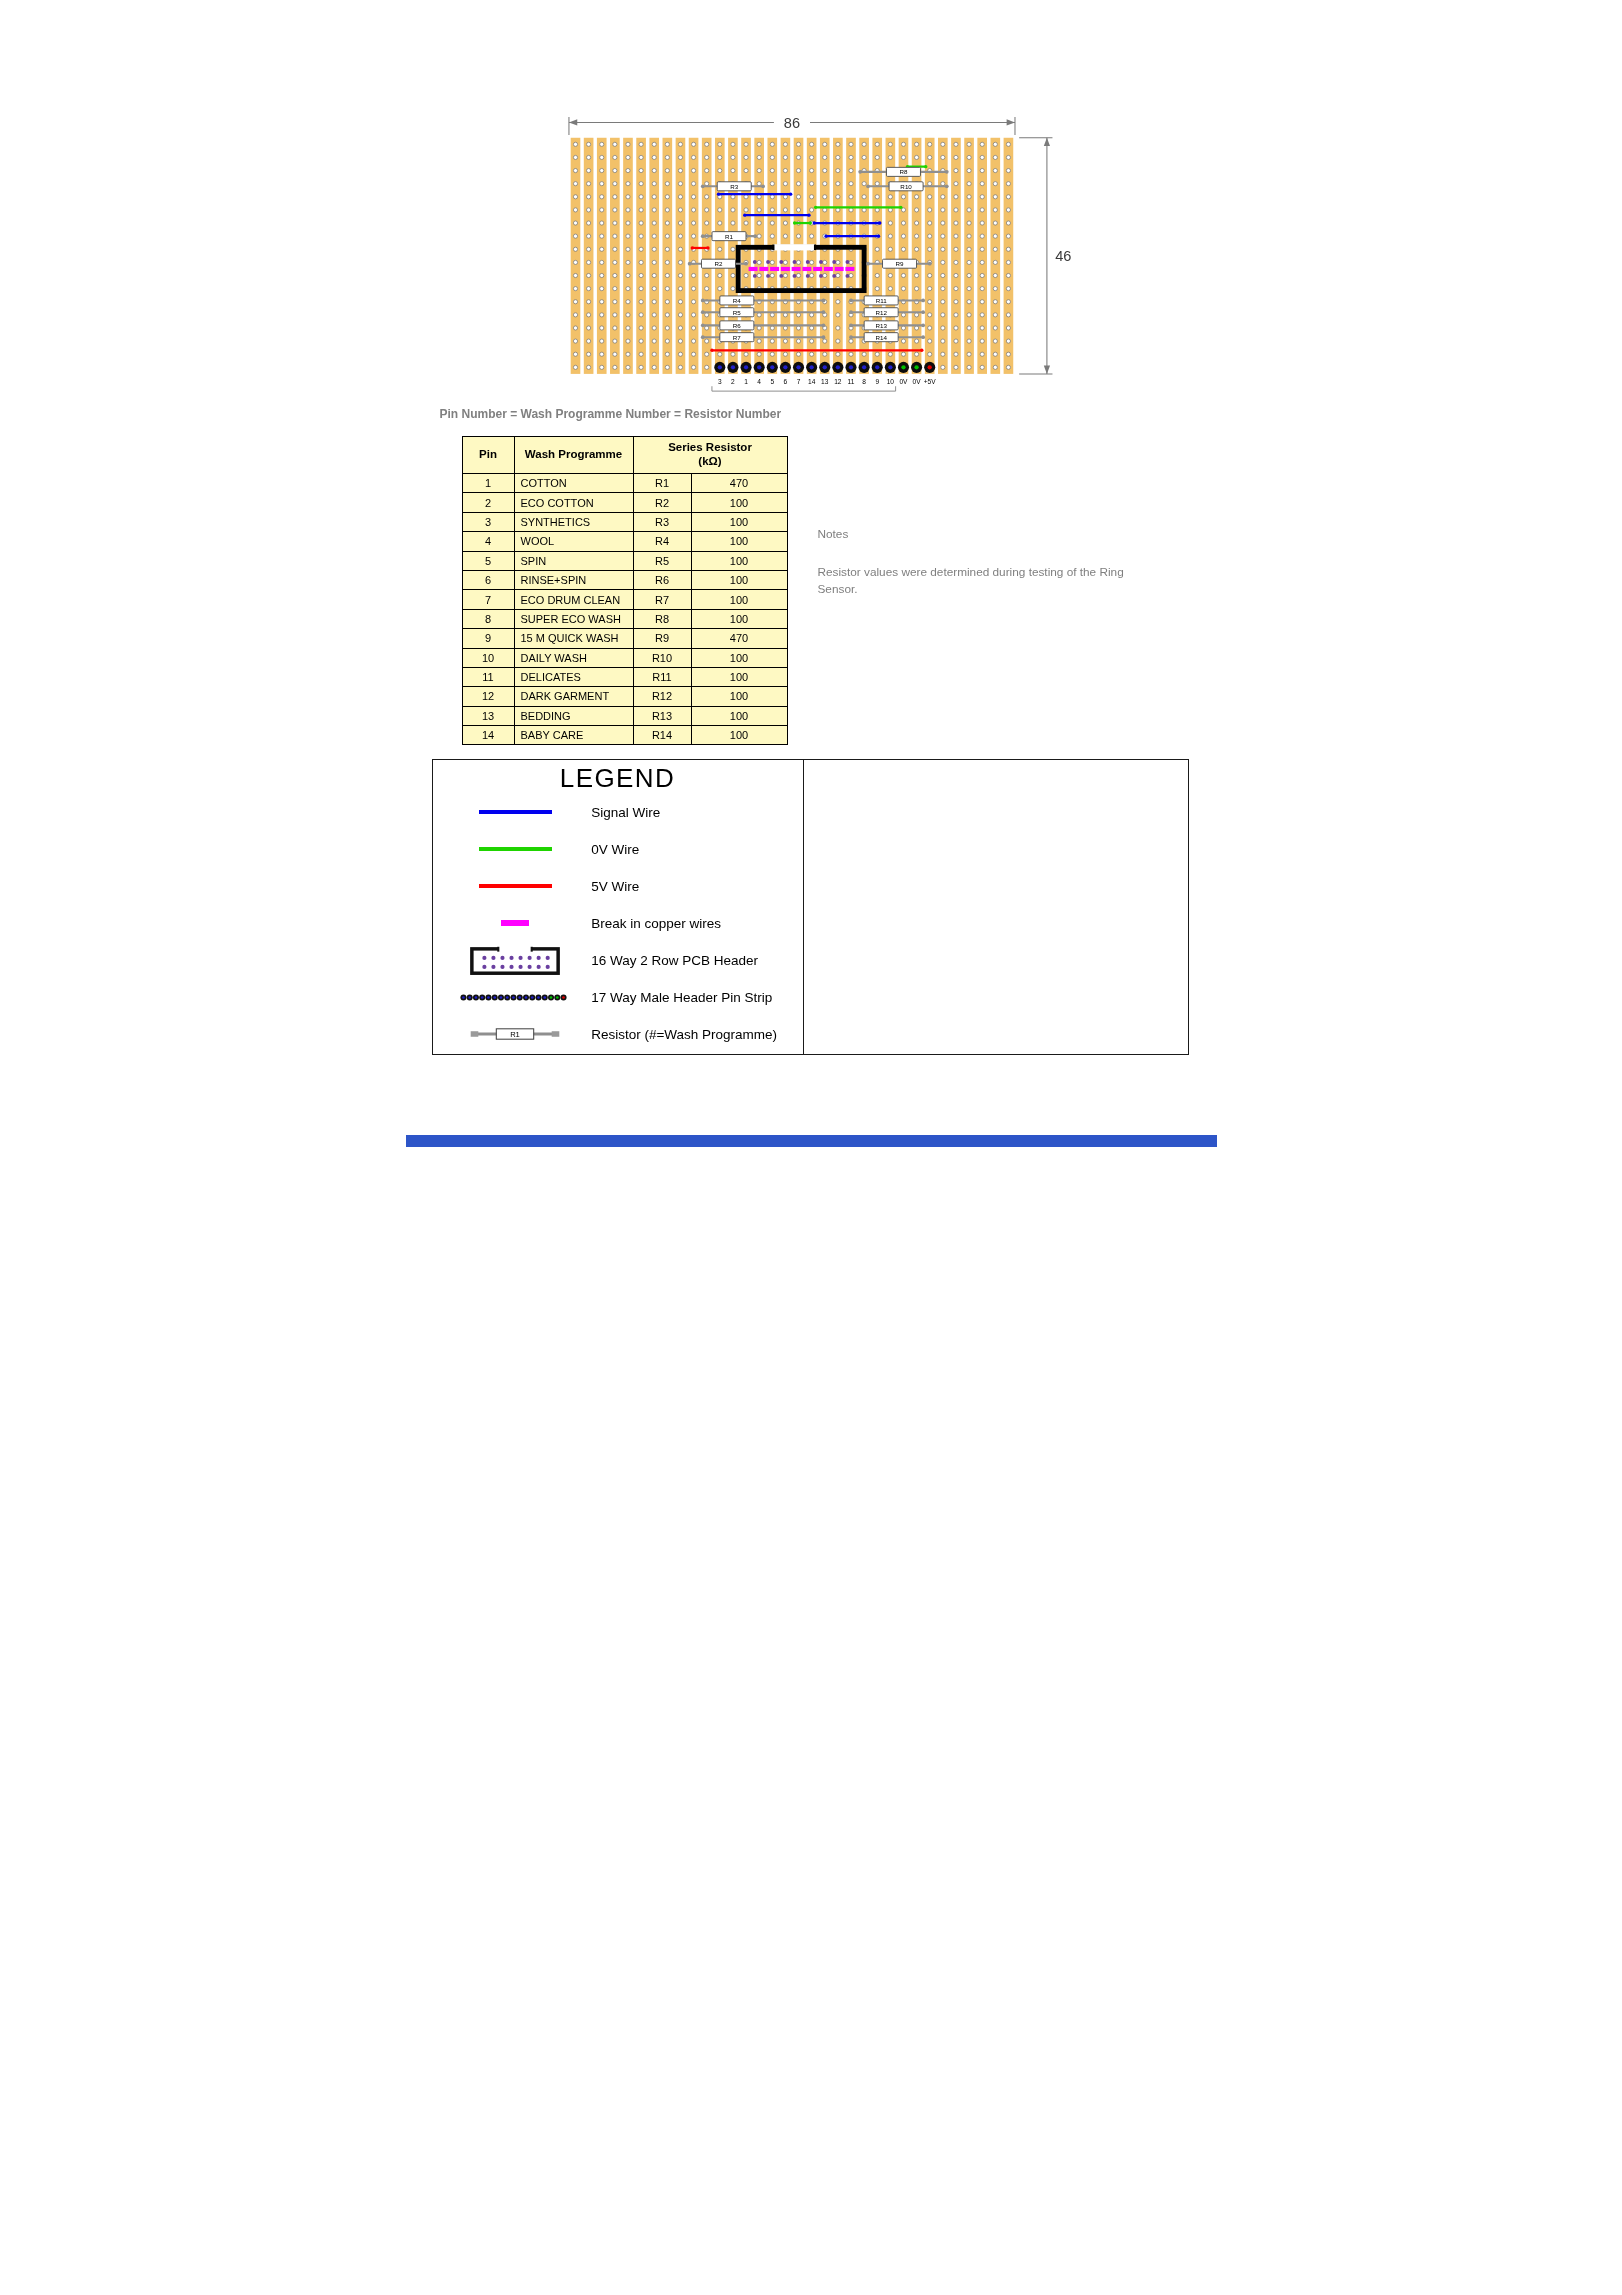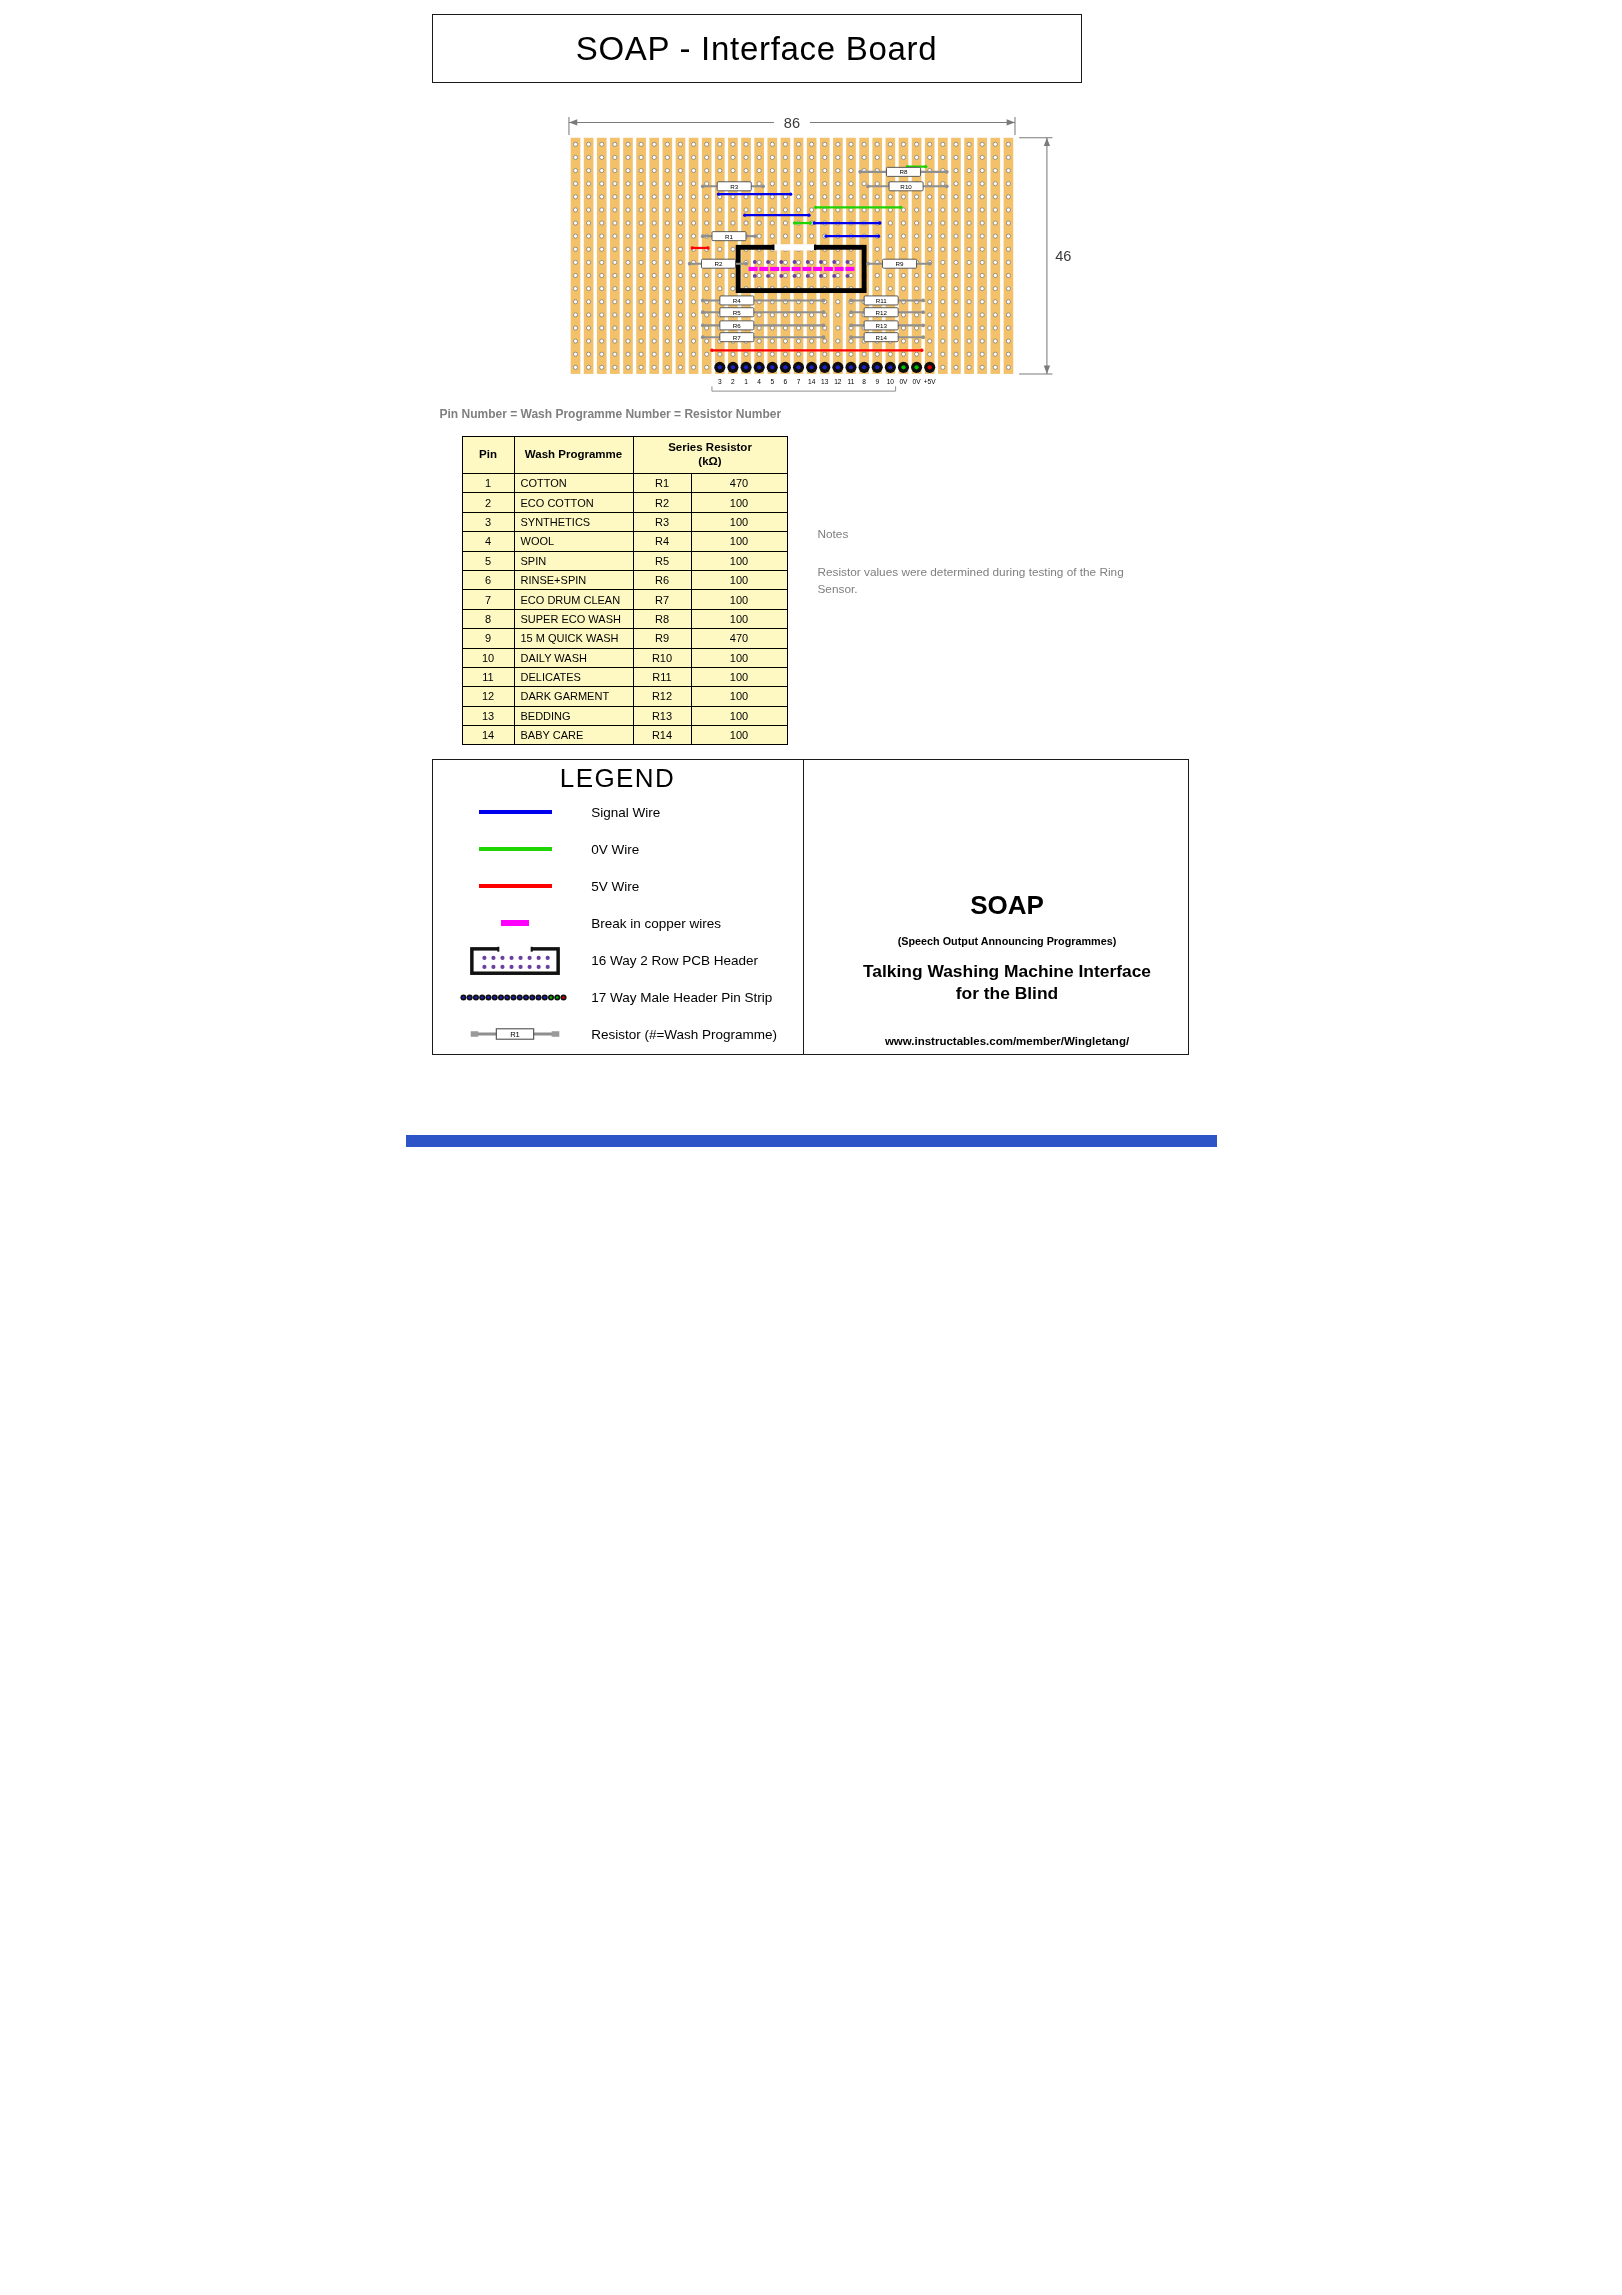--- a/index.html
+++ b/index.html
@@ -41,23 +41,20 @@
 .soap-head{font-size:17.4px;font-weight:bold;margin-top:12.5px;text-align:center;max-width:298px;line-height:1.3;color:#000}
 .soap-url{font-size:11.5px;font-weight:bold;margin-top:auto;color:#000}
 
 .bottom-bar{position:absolute;left:0;top:1135px;width:100%;height:12.5px}
 </style>
 </head>
 <body>
 
 <div class="page">
 
-  <div class="title-box">
-    <span class="title">SOAP - Interface Board</span>
-  </div>
 
   <svg id="board-svg" viewBox="0 0 765 425">
       <g>
         <rect x="10" y="40" width="642.5999999999999" height="340.2" fill="#fff"></rect>
         <rect x="12.5" y="40" width="13.899999999999999" height="340.2" fill="#F2C169"></rect>
         <rect x="31.4" y="40" width="13.899999999999999" height="340.2" fill="#F2C169"></rect>
         <rect x="50.3" y="40" width="13.899999999999999" height="340.2" fill="#F2C169"></rect>
         <rect x="69.19999999999999" y="40" width="13.899999999999999" height="340.2" fill="#F2C169"></rect>
         <rect x="88.1" y="40" width="13.899999999999999" height="340.2" fill="#F2C169"></rect>
         <rect x="107" y="40" width="13.899999999999999" height="340.2" fill="#F2C169"></rect>
@@ -1165,23 +1162,17 @@
                 <rect x="1" y="6" width="11" height="8" fill="#9a9a9a"></rect>
                 <rect x="118" y="6" width="11" height="8" fill="#9a9a9a"></rect>
                 <rect x="38" y="2.5" width="54" height="15" fill="#fff" stroke="#444" stroke-width="1.5"></rect>
                 <text x="65" y="14" text-anchor="middle" font-size="11" fill="#000">R1</text>
               </svg>
             </div>
             <div class="leg-label">Resistor (#=Wash Programme)</div>
           </div>
         </div>
     </div>
-    <div class="soap-box">
-      <div class="soap-title">SOAP</div>
-      <div class="soap-sub">(Speech Output Announcing Programmes)</div>
-      <div class="soap-head">Talking Washing Machine Interface for the Blind</div>
-      <div class="soap-url">www.instructables.com/member/Wingletang/</div>
-    </div>
   </div>
 
   <div class="bottom-bar" style="background: rgb(45, 85, 200);"></div>
 </div>
 
 
 </body></html>

